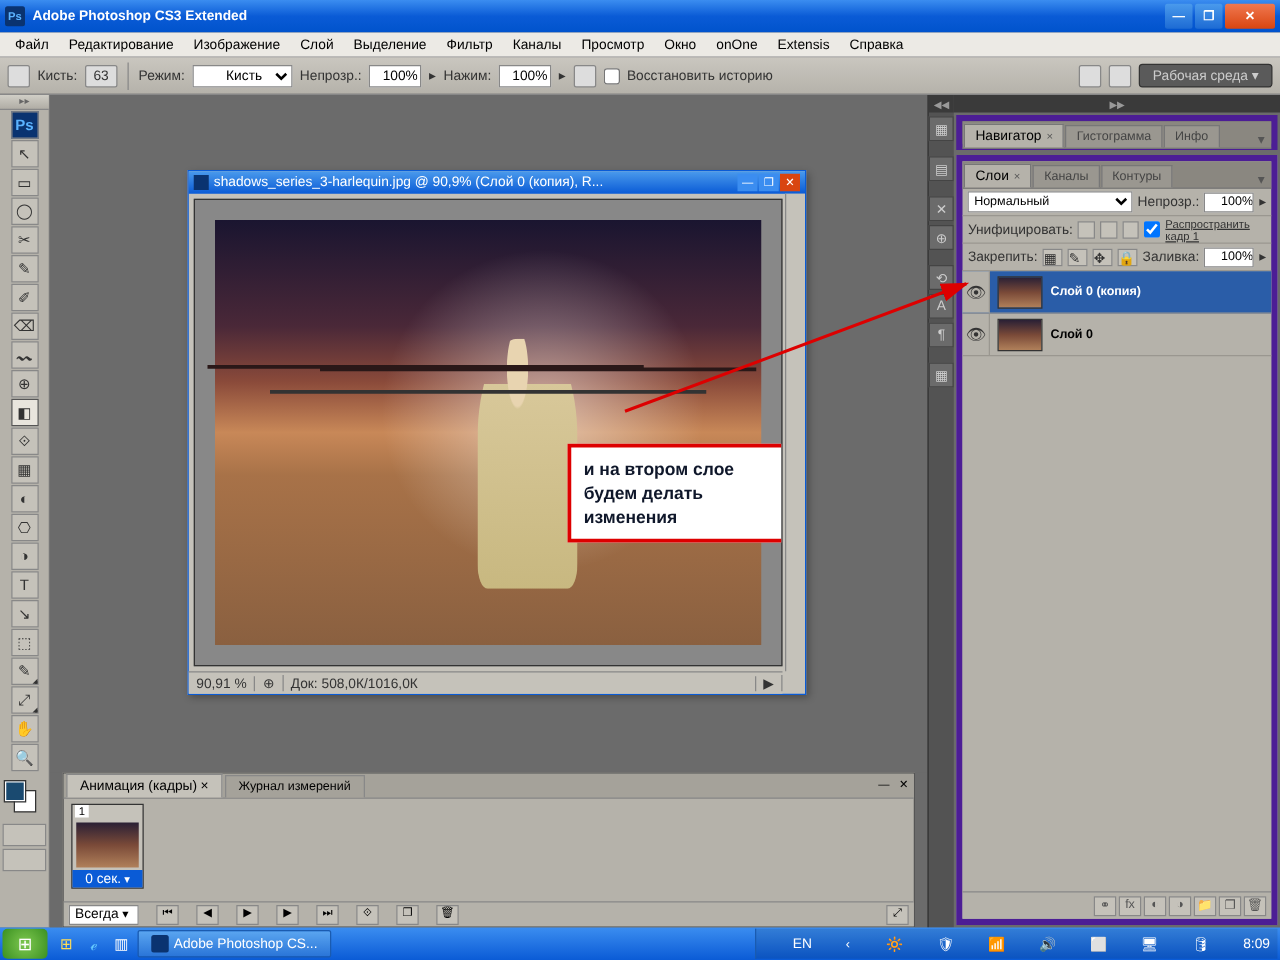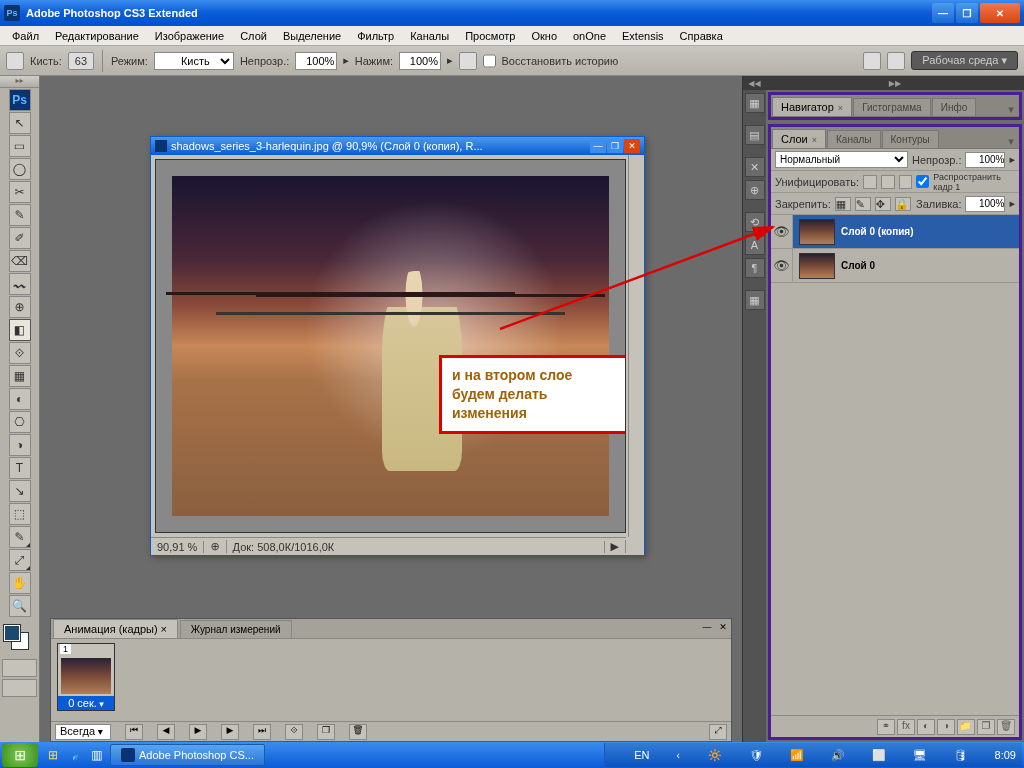--- a/index.html
+++ b/index.html
@@ -52,21 +52,21 @@
   radial-gradient(circle at 60% 45%, rgba(255,255,255,.5), transparent 40%),
   linear-gradient(to bottom, #1a1530 0%, #4a2838 25%, #8a4a3a 38%, #c88858 50%, #a87248 60%, #8a6040 100%);
 }
 .docwin .img::after { content:""; position:absolute; left:10%; right:10%; top:40%; height:3px; background:#333; box-shadow:-50px -20px 0 0 #2a1818, 40px -18px 0 0 #2a1818; } 
 .docwin .figure { position:absolute; left:48%; top:28%; width:80px; height:200px; background:radial-gradient(ellipse at 40% 12%, #e8d4b0 0%, #e8d4b0 12%, transparent 13%), linear-gradient(to bottom, transparent 0%, transparent 18%, #d8c89a 18%, #c8b880 100%); border-radius:40% 40% 10% 10%; }
 .docwin .stbar { position:absolute; left:0; right:18px; bottom:0; height:18px; background:#c5c2ba; border-top:1px solid #888; display:flex; align-items:center; font-size:10px; color:#333; }
 .docwin .stbar div { padding:0 6px; border-right:1px solid #888; }
 .docwin .sb-v { position:absolute; right:0; top:18px; bottom:18px; width:16px; background:#c5c2ba; border-left:1px solid #888; }
 
 
-.annot { position:absolute; left:283px; top:195px; width:192px; background:#fff; border:3px solid #d00; padding:8px 10px; font-size:14px; font-weight:bold; color:#a16207; line-height:1.35; z-index:50; }
+.annot { position:absolute; left:298px; top:195px; width:192px; background:#fff; border:3px solid #d00; padding:8px 10px; font-size:14px; font-weight:bold; color:#0f172a; line-height:1.35; z-index:50; }
 .arrow-svg { position:absolute; left:455px; top:143px; width:290px; height:120px; z-index:49; pointer-events:none; }
 
 
 .anim-wrap { position:absolute; left:40px; right:282px; bottom:26px; height:124px; background:#6b6b6b; }
 .anim-panel { position:absolute; left:10px; right:10px; top:0; bottom:0; background:#b5b2aa; border:1px solid #555; }
 .anim-panel .tabs { height:20px; background:#a5a29a; border-bottom:1px solid #888; display:flex; align-items:flex-end; }
 .anim-panel .tab { padding:3px 10px; background:#c5c2ba; border:1px solid #888; border-bottom:none; margin-left:2px; font-size:10px; }
 .anim-panel .tab.off { background:#a5a29a; }
 .anim-panel .wbtns { margin-left:auto; display:flex; }
 .anim-panel .wbtns div { width:14px; height:14px; margin:2px 1px; font-size:9px; text-align:center; }
@@ -78,21 +78,21 @@
 .anim-ctrl { position:absolute; left:0; right:0; bottom:0; height:20px; background:#b5b2aa; border-top:1px solid #888; display:flex; align-items:center; padding:0 4px; gap:14px; }
 .anim-ctrl .btn { width:18px; height:16px; background:#c5c2ba; border:1px solid #888; font-size:9px; text-align:center; }
 .anim-ctrl .loop { width:56px; height:16px; background:#fff; border:1px solid #888; font-size:10px; padding:0 4px; }
 
 
 .right-dock { position:absolute; right:0; top:76px; bottom:26px; width:282px; background:#6b6b6b; display:flex; }
 .dock-col { width:24px; background:#535353; border-left:1px solid #333; }
 .dock-btn { width:20px; height:20px; margin:3px auto; background:#6b6b6b; border:1px solid #444; display:flex; align-items:center; justify-content:center; color:#ccc; font-size:11px; }
 .dock-arr { height:14px; background:#3a3a3a; display:flex; align-items:center; justify-content:center; color:#999; font-size:8px; }
 .panel-stack { flex:1; display:flex; flex-direction:column; }
-.panel { background:#b5b2aa; border:3px solid #4c1d95; margin:2px 2px; }
+.panel { background:#b5b2aa; border:5px solid #4c1d95; margin:2px 2px; }
 .ptabs { height:22px; background:#8a8780; display:flex; align-items:flex-end; border-bottom:1px solid #777; }
 .ptab { padding:3px 8px; background:#b5b2aa; border:1px solid #777; border-bottom:none; font-size:10px; margin-left:1px; }
 .ptab.off { background:#9a9790; color:#444; }
 .ptab .x { margin-left:4px; color:#555; font-size:9px; }
 .pmenu { margin-left:auto; width:16px; text-align:center; color:#555; }
 .prow { height:22px; display:flex; align-items:center; padding:0 4px; border-bottom:1px solid #9a9790; font-size:10px; color:#333; gap:4px; }
 .prow select { font-size:10px; height:17px; border:1px solid #888; background:#fff; flex:1; }
 .prow input[type=text] { width:40px; height:16px; font-size:10px; border:1px solid #888; text-align:right; }
 .prow .sm-ico { width:16px; height:14px; background:#c5c2ba; border:1px solid #888; }
 .layers-list { background:#b5b2aa; flex:1; min-height:360px; }
@@ -312,21 +312,21 @@
         <span>Непрозр.:</span>
         <input type="text" value="100%" style="">
         <span>▸</span>
       </div>
       <div class="prow">
         <span>Унифицировать:</span>
         <div class="sm-ico"></div>
         <div class="sm-ico"></div>
         <div class="sm-ico"></div>
         <input type="checkbox" checked="" style="">
-        <span style="font-size:9px;">Распространить кадр 1</span>
+        <span style="font-size:9px;text-decoration:underline;">Распространить кадр 1</span>
       </div>
       <div class="prow">
         <span>Закрепить:</span>
         <div class="sm-ico">▦</div>
         <div class="sm-ico">✎</div>
         <div class="sm-ico">✥</div>
         <div class="sm-ico">🔒</div>
         <span style="margin-left:auto">Заливка:</span>
         <input type="text" value="100%" style="">
         <span>▸</span>

